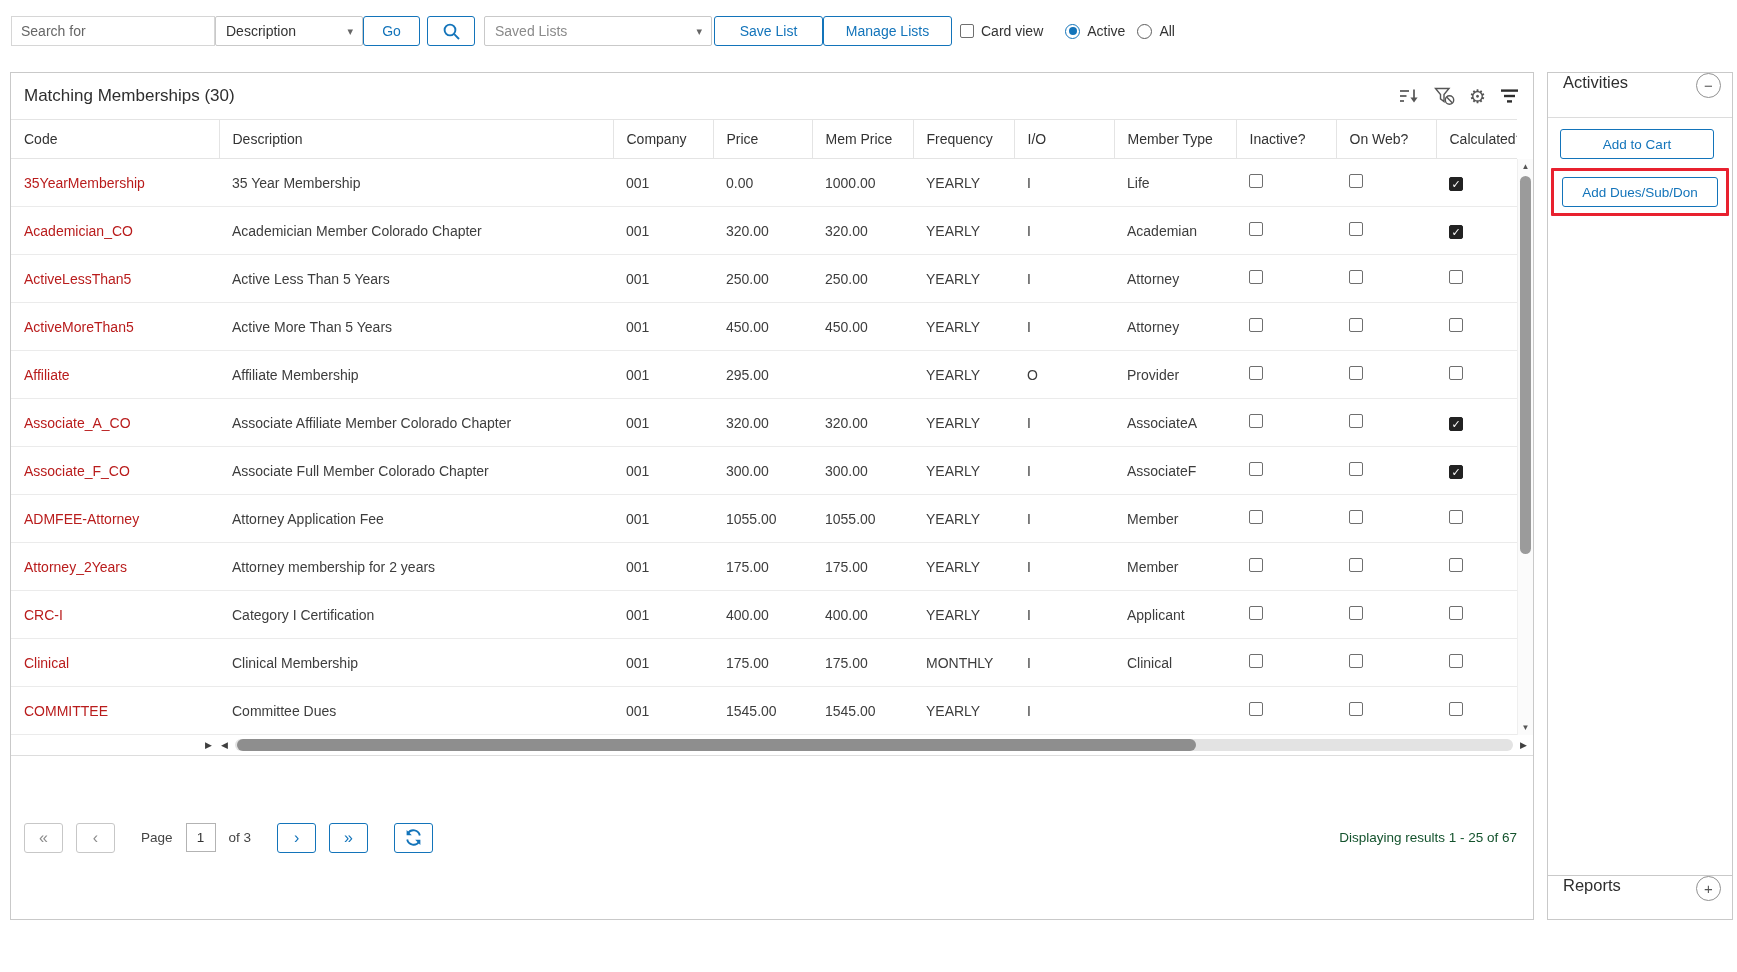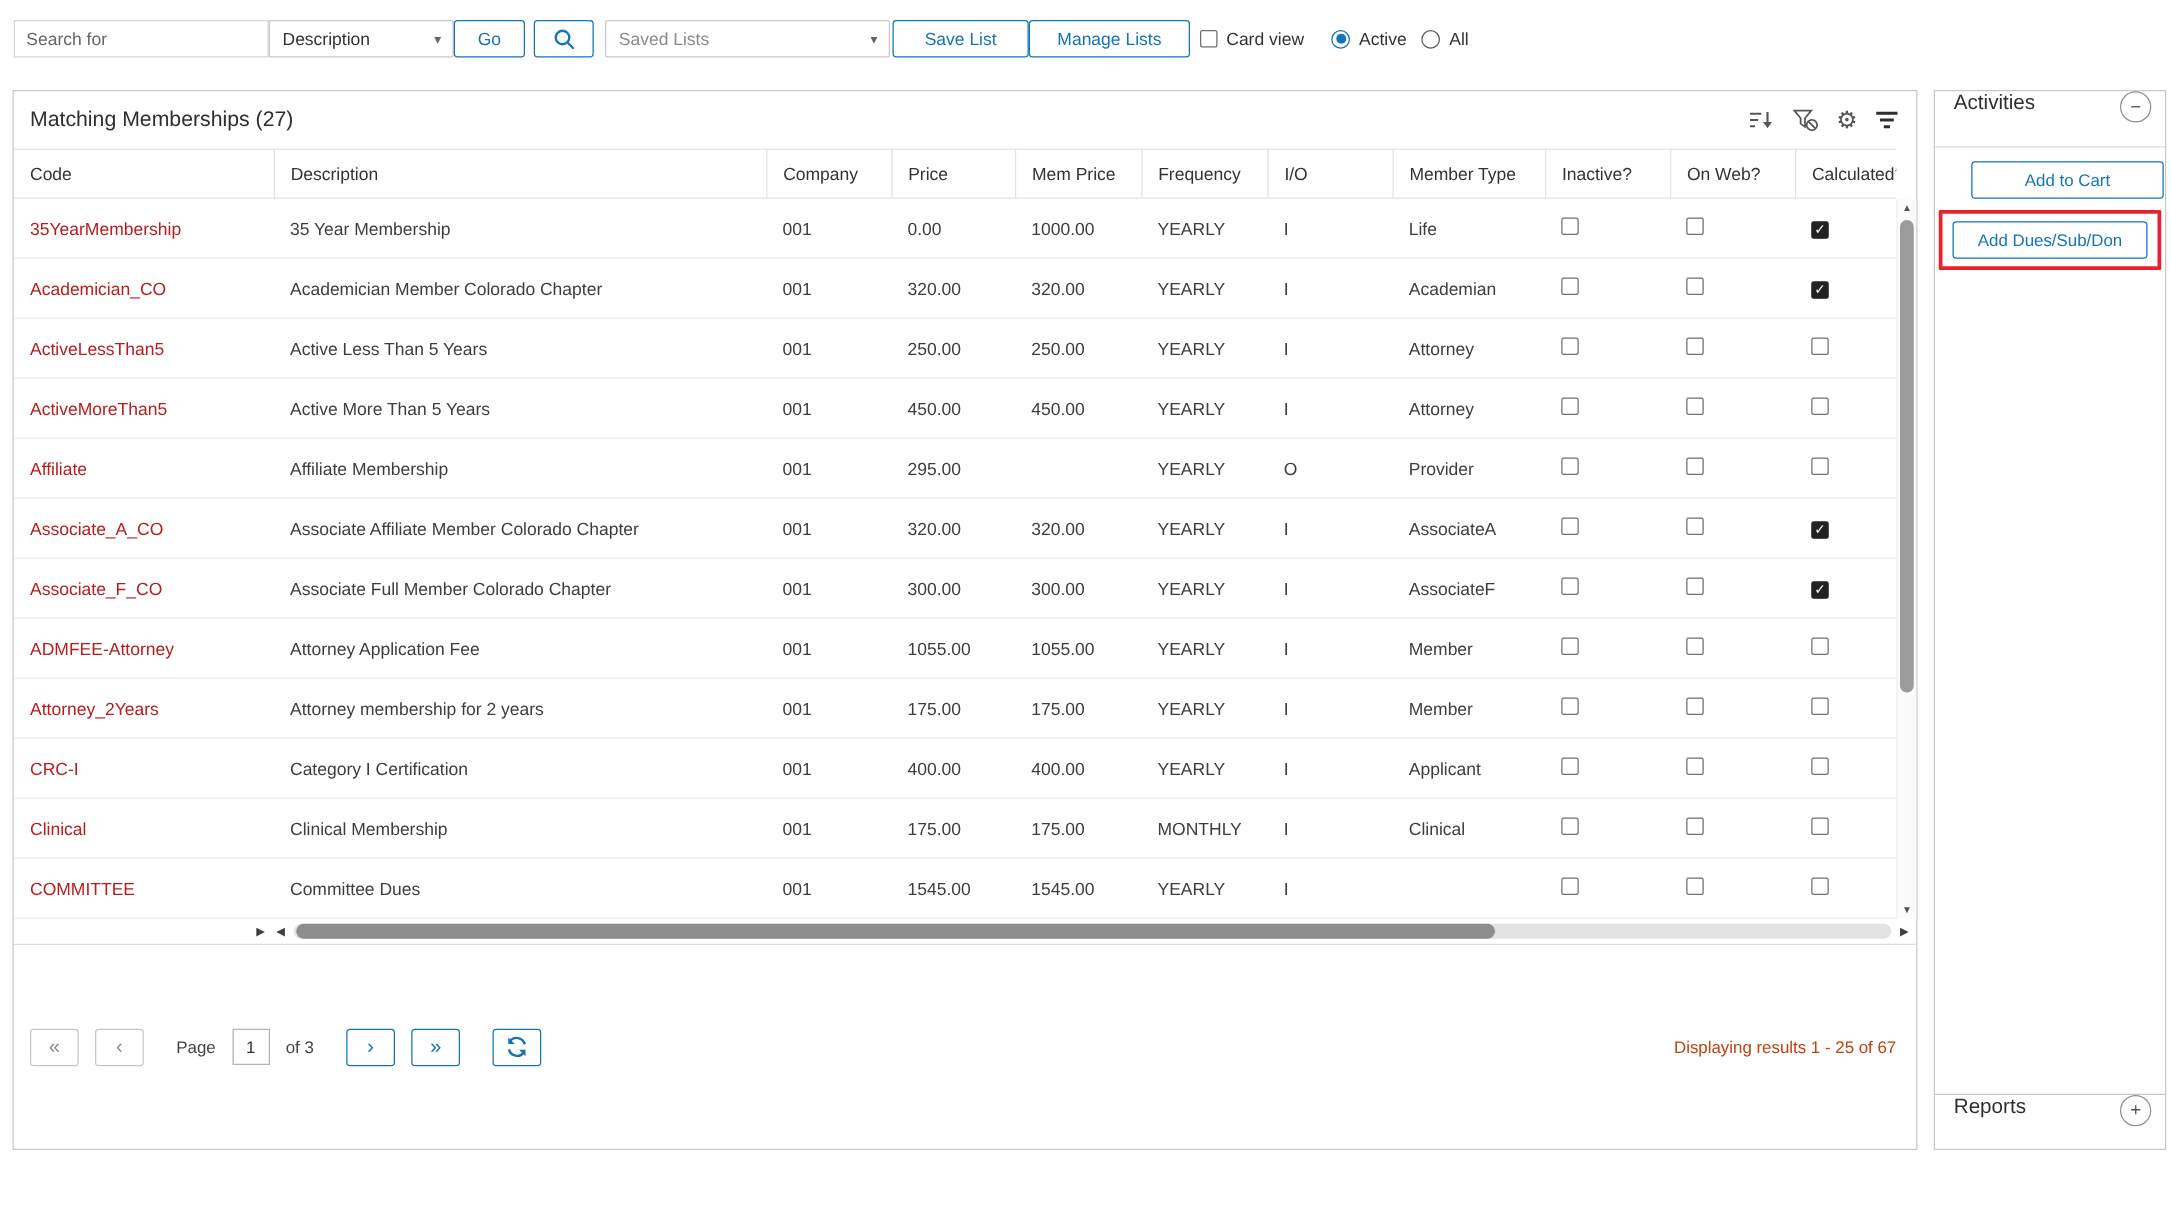--- a/index.html
+++ b/index.html
@@ -67,32 +67,32 @@
   .harrow{font-size:9px;color:#3f3f3f;cursor:pointer;line-height:1}
   .htrack{flex:1;height:12px;background:#e3e3e3;border-radius:7px;position:relative;cursor:pointer}
   .hthumb{position:absolute;left:2px;top:0;height:12px;width:75%;background:#8e8e8e;border-radius:7px}
 
   
   .panel-footer{flex:1;border-top:1px solid #ddd;display:flex;align-items:center;padding:0 16px 0 13px;font-size:13.5px;color:#444}
   .pg-btn{width:39px;height:30px;border:1px solid #c7c7c7;border-radius:3px;background:#fff;color:#8c8c8c;font-size:16px;cursor:pointer;display:flex;align-items:center;justify-content:center;padding:0}
   .pg-btn.blue{border-color:#1374ba;color:#1374ba}
   .m13{margin-left:13px}.m26{margin-left:26px}
   .page-input{width:30px;height:29px;border:1px solid #b3b3b3;margin-left:13px;text-align:center;font:inherit;color:#333;outline:none}
-  .results-info{margin-left:auto;color:#c2410c}
+  .results-info{margin-left:auto;color:#14532d}
 
   
   .side-panel{flex:1;border:1px solid #c9c9c9;display:flex;flex-direction:column;background:#fff;min-width:0}
   .side-header,.side-footer{flex:none;height:45px;display:flex;align-items:flex-start;justify-content:space-between;padding:0 11px 0 15px}
   .side-header{border-bottom:1px solid #dcdcdc}
   .side-footer{border-top:1px solid #c9c9c9;margin-top:auto;height:44px}
   .side-title{font-size:16.5px;color:#2e2e2e}
   .circle-btn{width:25px;height:25px;border-radius:50%;border:1px solid #919191;background:#fff;color:#555;font-size:15px;display:flex;align-items:center;justify-content:center;cursor:pointer}
   .side-body{padding:11px 10px 0}
   .side-btn{display:block;width:100%;height:30px;background:#fff;border:1px solid #1374ba;border-radius:3px;color:#1374ba;font-size:13.5px;cursor:pointer}
-  .side-btn.cart{width:calc(100% - 10px);margin:0 19px}
+  .side-btn.cart{width:calc(100% - 10px);margin:0 2px}
   .annotation{border:3px solid #e8212f;margin:9px -7px 0;padding:6px 8px;border-radius:1px}
 </style>
 </head>
 <body>
 
 <div class="app">
 
 
   <div class="toolbar">
     <input type="text" class="search-input" placeholder="Search for" style="">
@@ -124,21 +124,21 @@
     <label class="radio-group rg-all">
       <span class="radio"></span>
       <span>All</span>
     </label>
   </div>
 
   <div class="main">
 
     <section class="panel">
       <div class="panel-header">
-        <h2 class="panel-title">Matching Memberships (27)</h2>
+        <h2 class="panel-title">Matching Memberships (30)</h2>
         <div class="header-icons">
           <span class="hicon">
             <svg width="21" height="18" viewBox="0 0 21 18">
               <g stroke="#565656" stroke-width="1.7" fill="none">
                 <line x1="1" y1="4" x2="10" y2="4"></line>
                   <line x1="1" y1="9" x2="7.5" y2="9"></line>
                   <line x1="1" y1="14" x2="5" y2="14"></line>
                 <line x1="15" y1="2.5" x2="15" y2="11"></line>
               </g>
               <path d="M11.4 10.6h7.2L15 15.6z" fill="#565656"></path>

